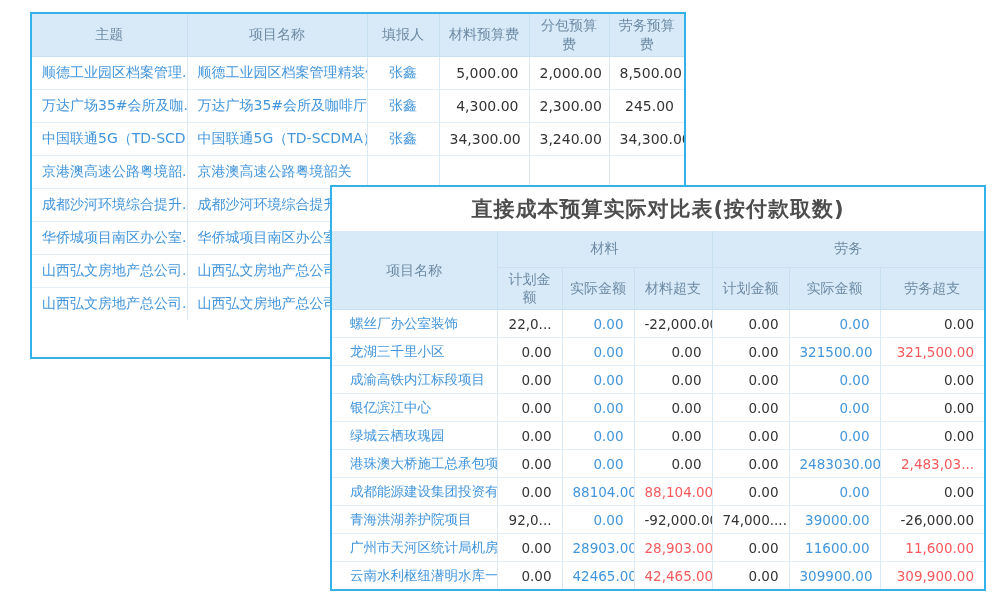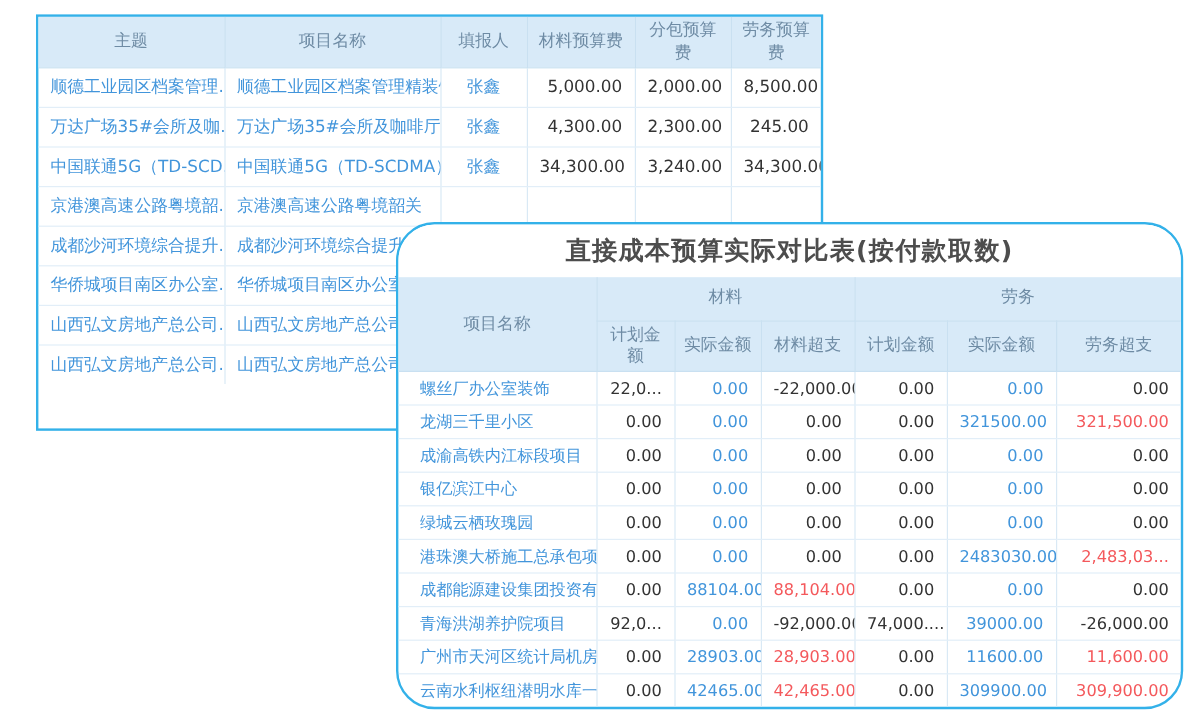--- a/index.html
+++ b/index.html
@@ -6,21 +6,21 @@
   html,body { margin:0; padding:0; background:#ffffff; }
   body {
     width:1000px; height:600px; position:relative; overflow:hidden;
     font-family:"DejaVu Sans","Liberation Sans",sans-serif;
   }
   .card {
     position:absolute; background:#ffffff;
     border:2px solid #33b1e9; overflow:hidden;
   }
   #budget-card { left:30px; top:12px; width:656px; height:347px; z-index:1; }
-  #compare-card { left:330px; top:185px; width:656px; height:406px; z-index:2;border-radius:32px; }
+  #compare-card { left:330px; top:185px; width:656px; height:406px; z-index:2; }
   .card-title {
     height:44px; display:flex; align-items:center; justify-content:center;
     font-size:21px; font-weight:bold; color:#4d4d4d; letter-spacing:1px;
     background:#ffffff;
   }
   table { border-collapse:collapse; table-layout:fixed; width:652px; font-size:14px; }
   th {
     background:#d8eaf8; color:#6e8ba4; font-weight:normal;
     border:1px solid #c9e0f1; padding:2px 6px; text-align:center;
     word-break:break-all; line-height:1.35;

